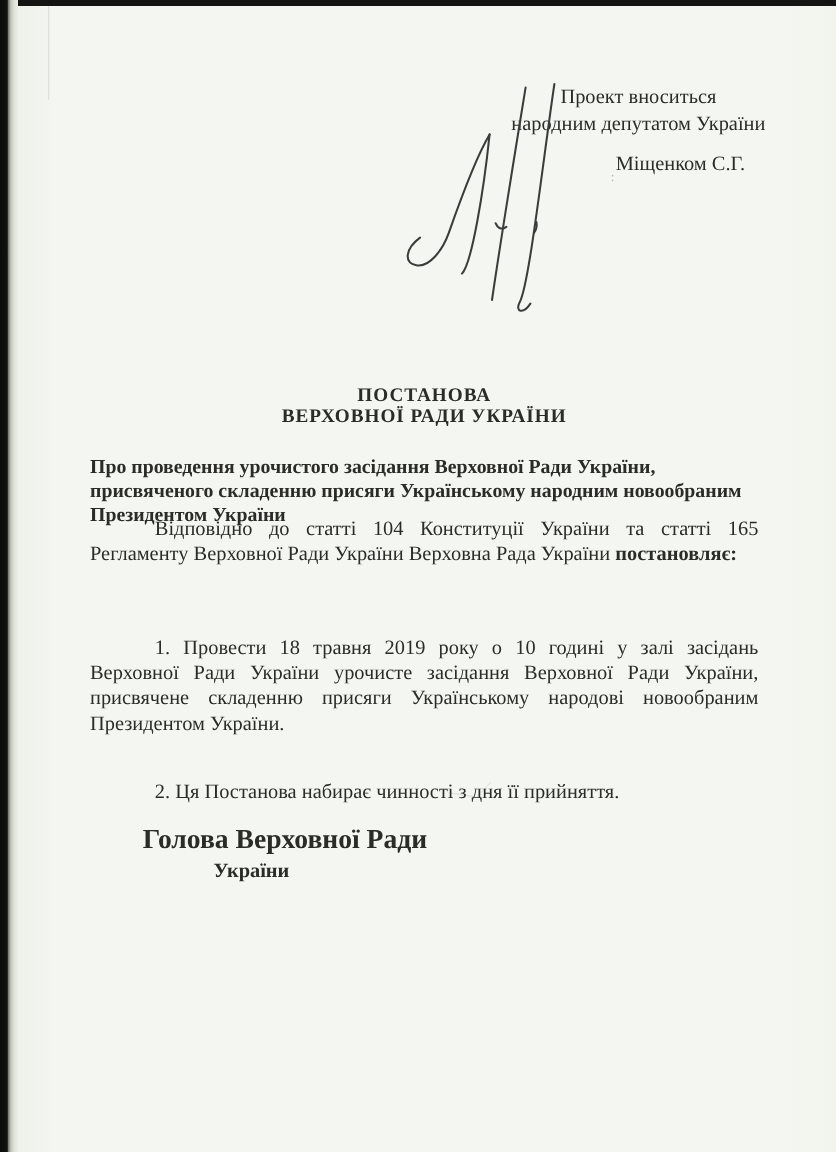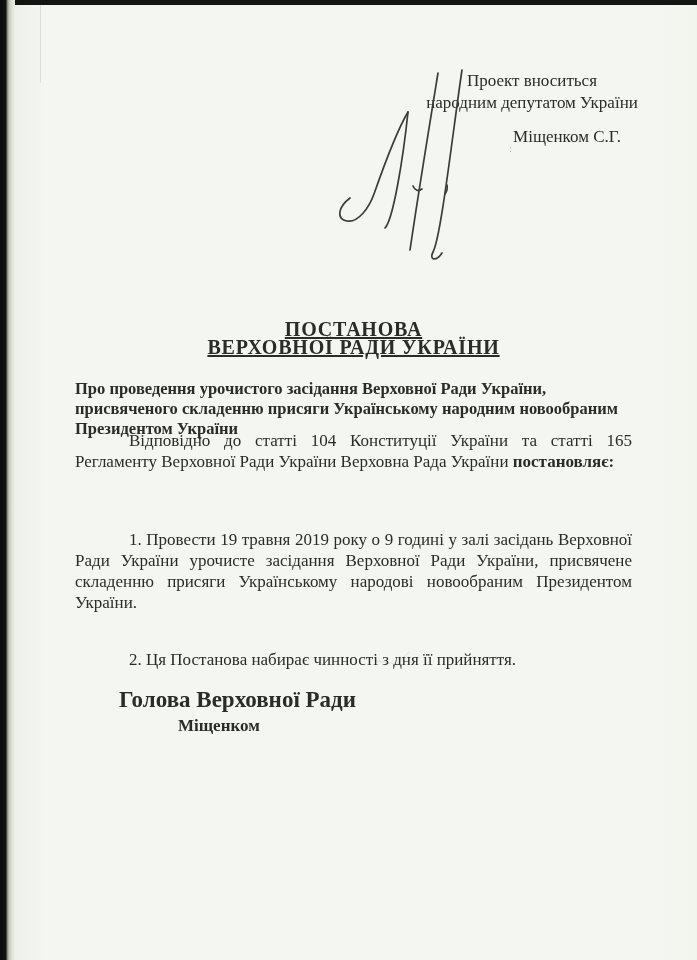--- a/index.html
+++ b/index.html
@@ -44,21 +44,21 @@
   .header-author{
     position:absolute;left:464px;top:127px;width:206px;
     font-size:17px;text-align:center;
   }
   .signature{
     position:absolute;left:325px;top:60px;width:150px;height:210px;
   }
   .title-block{
     position:absolute;left:75px;top:321px;width:557px;
     text-align:center;font-weight:bold;
-    font-size:20px;line-height:17.5px;letter-spacing:0.8px;text-decoration:underline;
+    font-size:16px;line-height:17.5px;letter-spacing:0.8px;
   }
   .subject-block{
     position:absolute;left:75px;top:379px;width:557px;
     text-align:left;font-weight:bold;
     font-size:16.5px;line-height:19.8px;
   }
   .subject-block .line{white-space:nowrap;}
   .para{
     position:absolute;left:75px;width:557px;
     font-size:17px;line-height:21px;
@@ -111,22 +111,22 @@
   </div>
 
   <div class="subject-block">
     <div class="line">Про проведення урочистого засідання Верховної Ради України,</div>
     <div class="line">присвяченого складенню присяги Українському народним новообраним</div>
     <div class="line">Президентом України</div>
   </div>
 
   <div class="para para-preamble"><span>Відповідно до статті 104 Конституції України та статті 165 Регламенту Верховної Ради України Верховна Рада України </span><span class="bold">постановляє:</span></div>
 
-  <div class="para para-item1">1. Провести 19 травня 2019 року о 9 годині у залі засідань Верховної Ради України урочисте засідання Верховної Ради України, присвячене складенню присяги Українському народові новообраним Президентом України.</div>
+  <div class="para para-item1">1. Провести 18 травня 2019 року о 10 годині у залі засідань Верховної Ради України урочисте засідання Верховної Ради України, присвячене складенню присяги Українському народові новообраним Президентом України.</div>
 
   <div class="para para-item2">2. Ця Постанова набирає чинності з дня її прийняття.</div>
 
   <div class="smudge-chevron"></div>
 
   <div class="signoff-1">Голова Верховної Ради</div>
-  <div class="signoff-2">Міщенком</div>
+  <div class="signoff-2">України</div>
 
 </div>
 
 </body></html>

